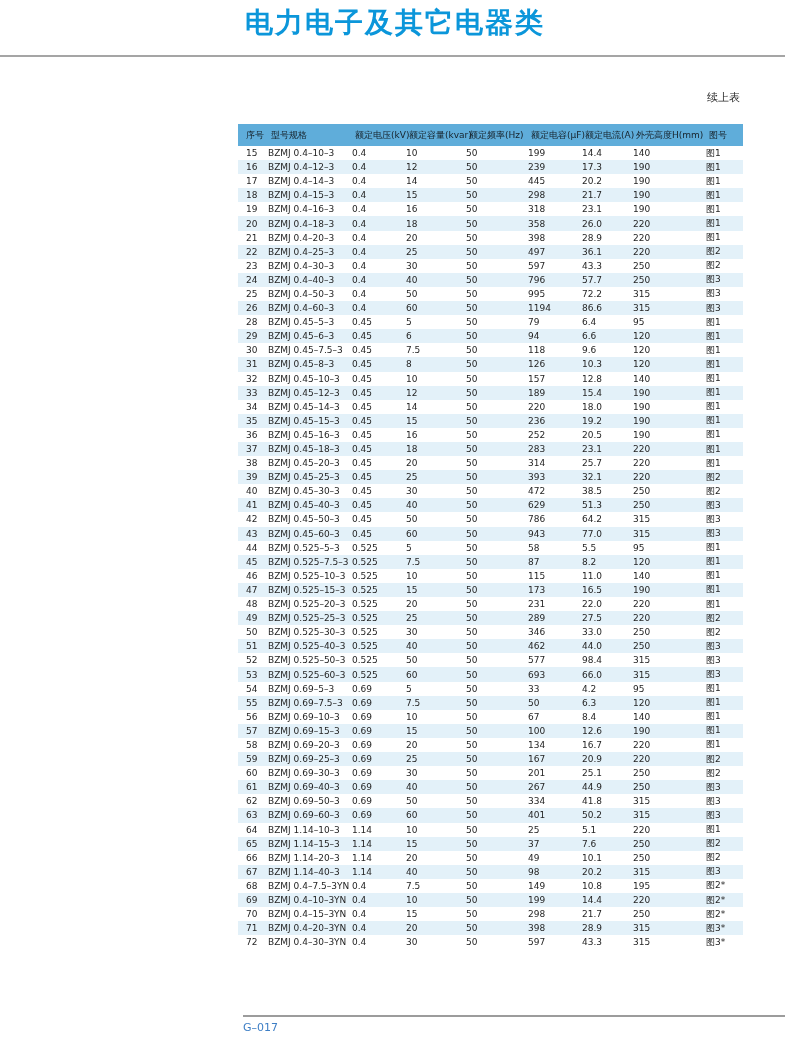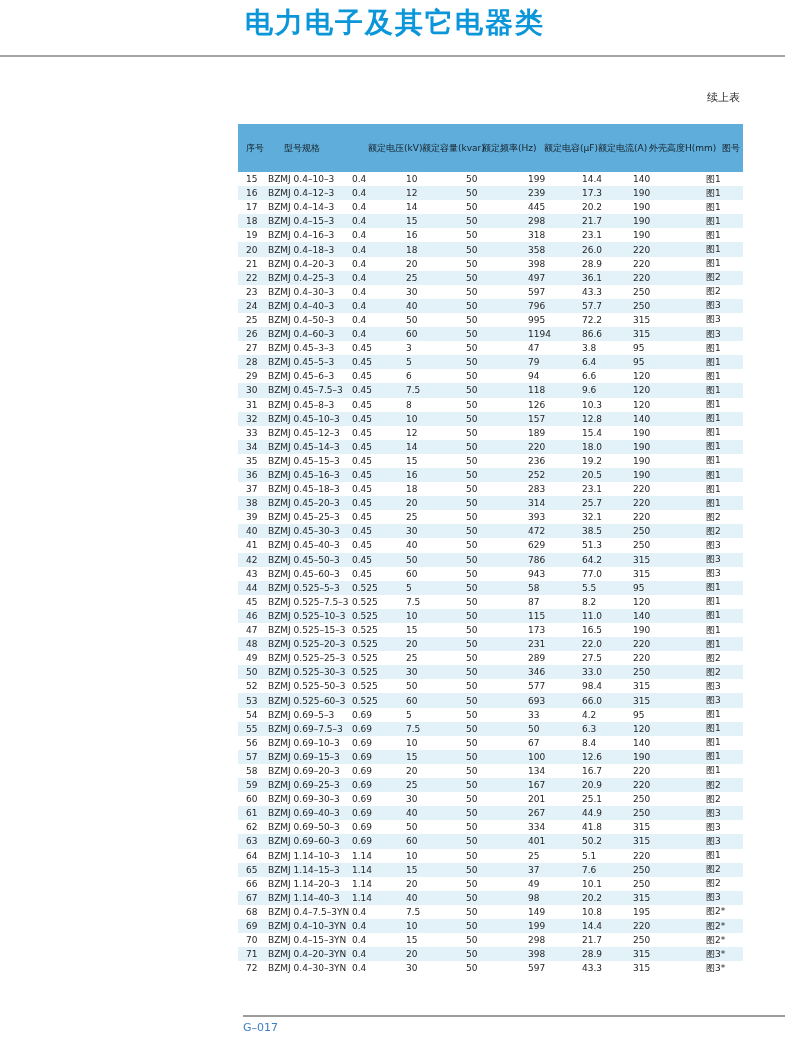--- a/index.html
+++ b/index.html
@@ -18,21 +18,21 @@
   }
   .cont-note{
     position:absolute;top:90px;right:45px;font-size:11px;color:#2b2b2b;
   }
   table.spec{
     position:absolute;left:238px;top:124px;width:505px;
     border-collapse:collapse;table-layout:fixed;
   }
   table.spec th{
     background:#5fadda;color:#16222a;font-weight:400;
-    font-size:9px;height:16px;text-align:left;padding:16px;
+    font-size:9px;height:16px;text-align:left;padding:3px;
     white-space:nowrap;overflow:visible;
   }
   table.spec td{
     font-size:9px;height:14.1px;text-align:left;padding:0;
     color:#252525;white-space:nowrap;
   }
   table.spec .c0{padding-left:8px;}
   table.spec tbody tr:nth-child(even){background:#e3f1f9;}
   col.w0{width:30px;} col.w1{width:84px;} col.w2{width:54px;}
   col.w3{width:60px;} col.w4{width:62px;} col.w5{width:54px;}
@@ -207,31 +207,20 @@
         <td>BZMJ 0.4–60–3</td>
         <td>0.4</td>
         <td>60</td>
         <td>50</td>
         <td>1194</td>
         <td>86.6</td>
         <td>315</td>
         <td>图3</td>
       </tr>
         <tr>
-        <td class="c0">27</td>
-        <td>BZMJ 0.45–3–3</td>
-        <td>0.45</td>
-        <td>3</td>
-        <td>50</td>
-        <td>47</td>
-        <td>3.8</td>
-        <td>95</td>
-        <td>图1</td>
-      </tr>
-        <tr>
         <td class="c0">28</td>
         <td>BZMJ 0.45–5–3</td>
         <td>0.45</td>
         <td>5</td>
         <td>50</td>
         <td>79</td>
         <td>6.4</td>
         <td>95</td>
         <td>图1</td>
       </tr>
@@ -469,20 +458,31 @@
         <tr>
         <td class="c0">50</td>
         <td>BZMJ 0.525–30–3</td>
         <td>0.525</td>
         <td>30</td>
         <td>50</td>
         <td>346</td>
         <td>33.0</td>
         <td>250</td>
         <td>图2</td>
+      </tr>
+        <tr>
+        <td class="c0">51</td>
+        <td>BZMJ 0.525–40–3</td>
+        <td>0.525</td>
+        <td>40</td>
+        <td>50</td>
+        <td>462</td>
+        <td>44.0</td>
+        <td>250</td>
+        <td>图3</td>
       </tr>
         <tr>
         <td class="c0">52</td>
         <td>BZMJ 0.525–50–3</td>
         <td>0.525</td>
         <td>50</td>
         <td>50</td>
         <td>577</td>
         <td>98.4</td>
         <td>315</td>

